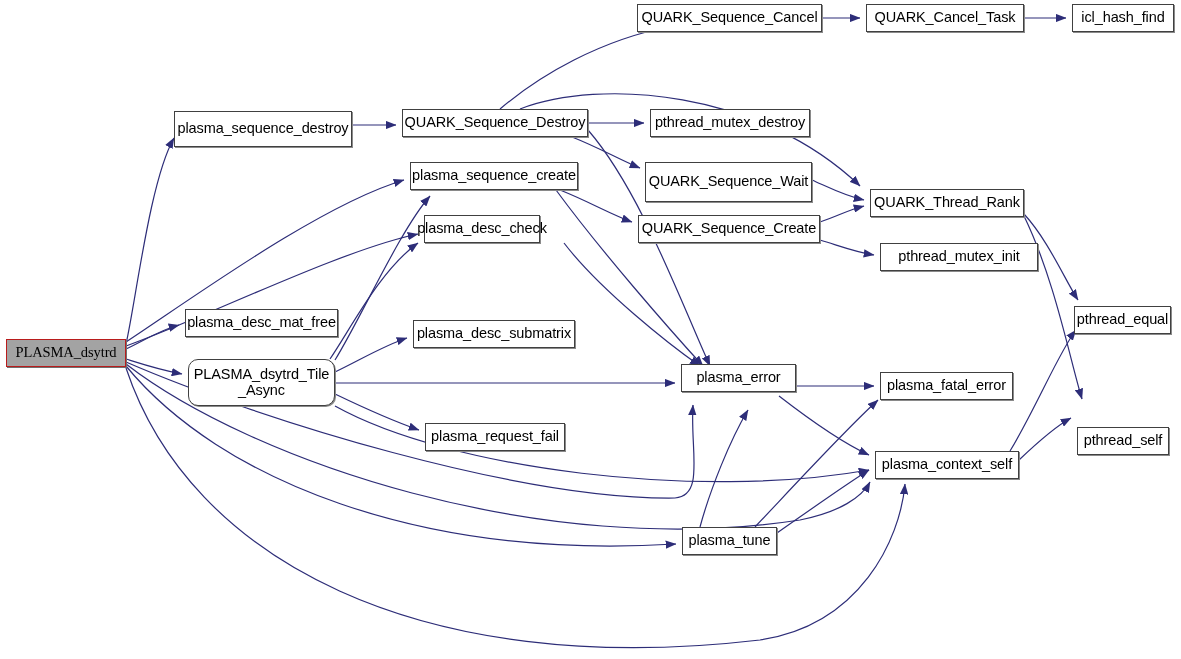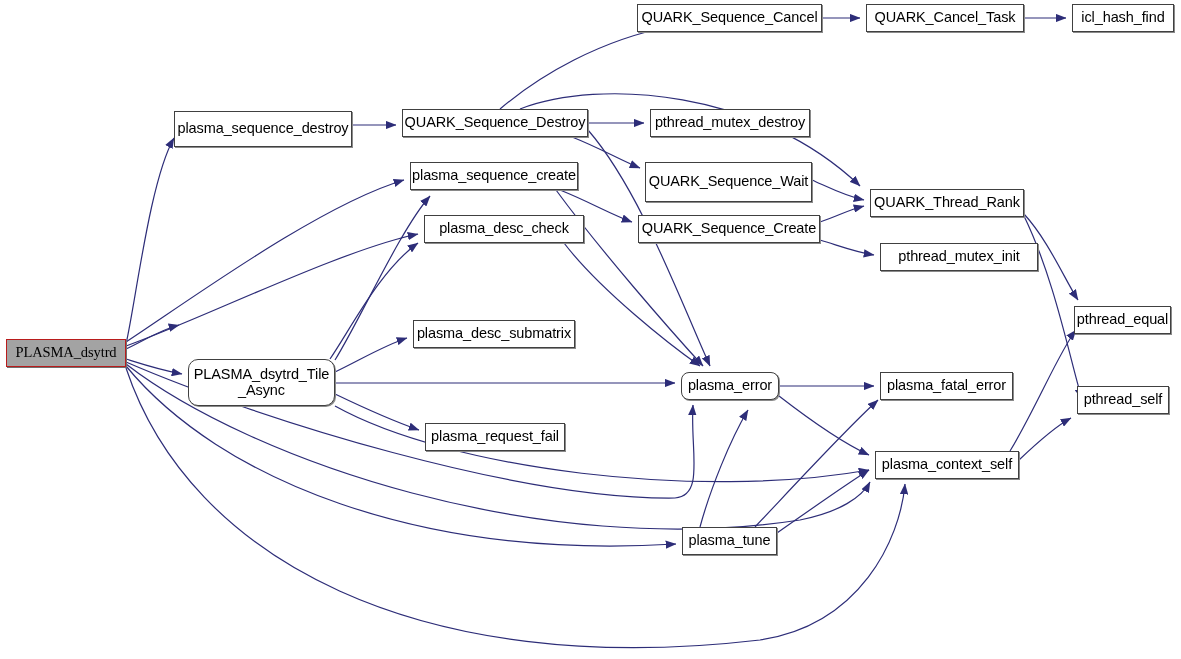--- a/index.html
+++ b/index.html
@@ -102,35 +102,36 @@
         <path d="M700,527 C710,490 730,440 748,410" fill="none" stroke="#2d2d78" stroke-width="1.2" marker-end="url(#arrowhead)"></path>
         <path d="M755,527 C790,490 845,430 878,400" fill="none" stroke="#2d2d78" stroke-width="1.2" marker-end="url(#arrowhead)"></path>
         <path d="M777,533 C810,510 845,485 869,470" fill="none" stroke="#2d2d78" stroke-width="1.2" marker-end="url(#arrowhead)"></path>
         <path d="M1019,460 C1040,440 1058,425 1071,418" fill="none" stroke="#2d2d78" stroke-width="1.2" marker-end="url(#arrowhead)"></path>
         <path d="M1010,451 C1035,410 1060,350 1076,330" fill="none" stroke="#2d2d78" stroke-width="1.2" marker-end="url(#arrowhead)"></path>
       </g>
   </svg>
   <div id="node-layer">
       <div class="gnode root" style="left: 6px; top: 339px; width: 120px; height: 28px;">PLASMA_dsytrd</div>
       <div class="gnode shadow" style="left: 174px; top: 111px; width: 178px; height: 36px;">plasma_sequence_destroy</div>
+      <div class="gnode shadow" style="left: 185px; top: 309px; width: 153px; height: 28px;">plasma_desc_mat_free</div>
       <div class="gnode shadow" style="left: 188px; top: 359px; width: 147px; height: 47px; border-radius: 10px;">PLASMA_dsytrd_Tile
 _Async</div>
       <div class="gnode shadow" style="left: 402px; top: 109px; width: 186px; height: 28px;">QUARK_Sequence_Destroy</div>
       <div class="gnode shadow" style="left: 410px; top: 162px; width: 168px; height: 28px;">plasma_sequence_create</div>
-      <div class="gnode shadow" style="left: 424px; top: 215px; width: 160px; height: 28px;">plasma_desc_check</div>
+      <div class="gnode shadow" style="left: 424px; top: 215px; width: 116px; height: 28px;">plasma_desc_check</div>
       <div class="gnode shadow" style="left: 413px; top: 320px; width: 162px; height: 28px;">plasma_desc_submatrix</div>
       <div class="gnode shadow" style="left: 425px; top: 423px; width: 140px; height: 28px;">plasma_request_fail</div>
       <div class="gnode shadow" style="left: 637px; top: 4px; width: 185px; height: 28px;">QUARK_Sequence_Cancel</div>
       <div class="gnode shadow" style="left: 650px; top: 109px; width: 160px; height: 28px;">pthread_mutex_destroy</div>
       <div class="gnode shadow" style="left: 645px; top: 162px; width: 167px; height: 40px;">QUARK_Sequence_Wait</div>
       <div class="gnode shadow" style="left: 638px; top: 215px; width: 182px; height: 28px;">QUARK_Sequence_Create</div>
-      <div class="gnode shadow" style="left: 681px; top: 372px; width: 98px; height: 28px; border-radius: 8px;">plasma_error</div>
+      <div class="gnode shadow" style="left: 681px; top: 364px; width: 115px; height: 28px;">plasma_error</div>
       <div class="gnode shadow" style="left: 682px; top: 527px; width: 95px; height: 28px;">plasma_tune</div>
       <div class="gnode shadow" style="left: 866px; top: 4px; width: 158px; height: 28px;">QUARK_Cancel_Task</div>
       <div class="gnode shadow" style="left: 870px; top: 189px; width: 154px; height: 28px;">QUARK_Thread_Rank</div>
       <div class="gnode shadow" style="left: 880px; top: 243px; width: 158px; height: 28px;">pthread_mutex_init</div>
       <div class="gnode shadow" style="left: 880px; top: 372px; width: 133px; height: 28px;">plasma_fatal_error</div>
       <div class="gnode shadow" style="left: 875px; top: 451px; width: 144px; height: 28px;">plasma_context_self</div>
       <div class="gnode shadow" style="left: 1072px; top: 4px; width: 102px; height: 28px;">icl_hash_find</div>
       <div class="gnode shadow" style="left: 1074px; top: 306px; width: 97px; height: 28px;">pthread_equal</div>
-      <div class="gnode shadow" style="left: 1077px; top: 386px; width: 92px; height: 28px;">pthread_self</div>
+      <div class="gnode shadow" style="left: 1077px; top: 427px; width: 92px; height: 28px;">pthread_self</div>
     </div>
 </div>
 
 </body></html>

